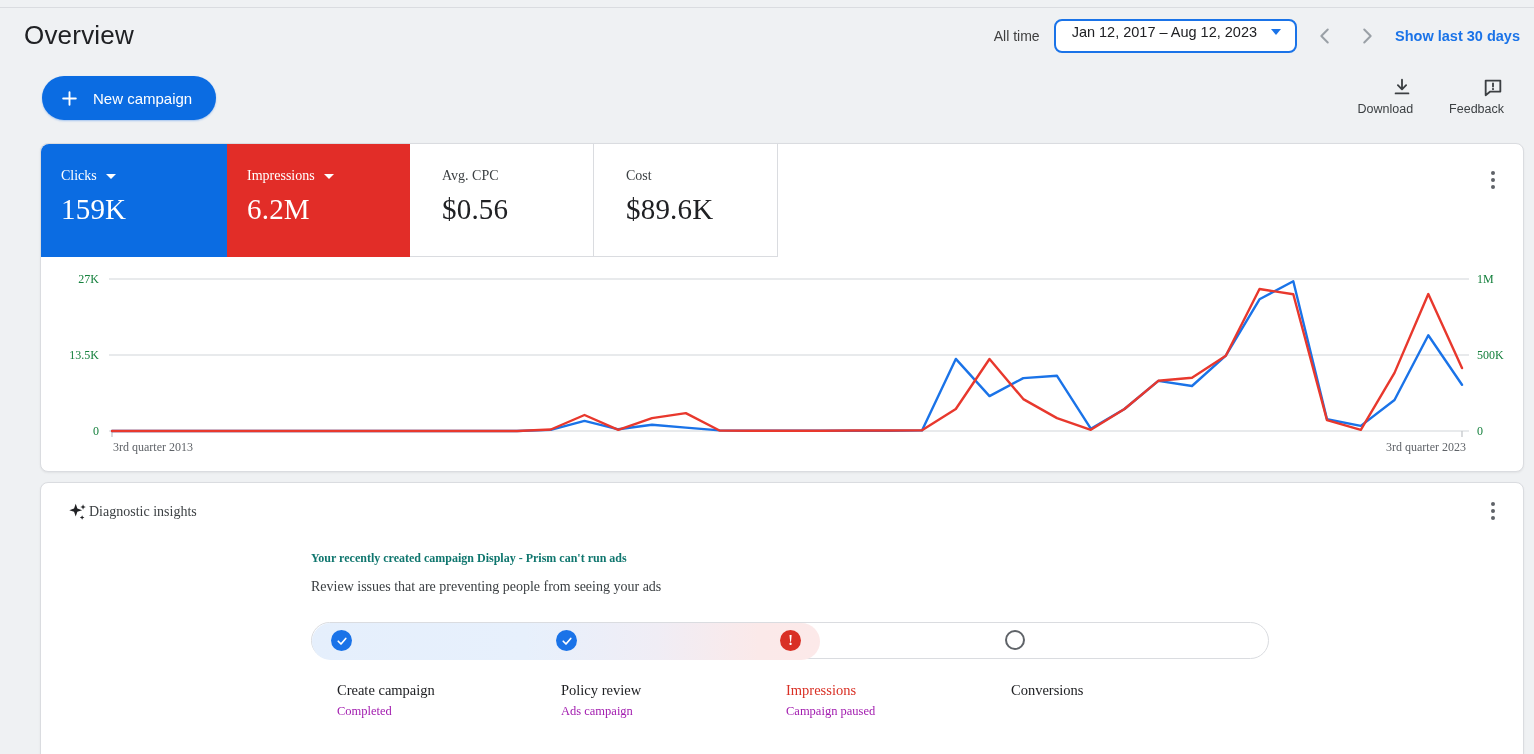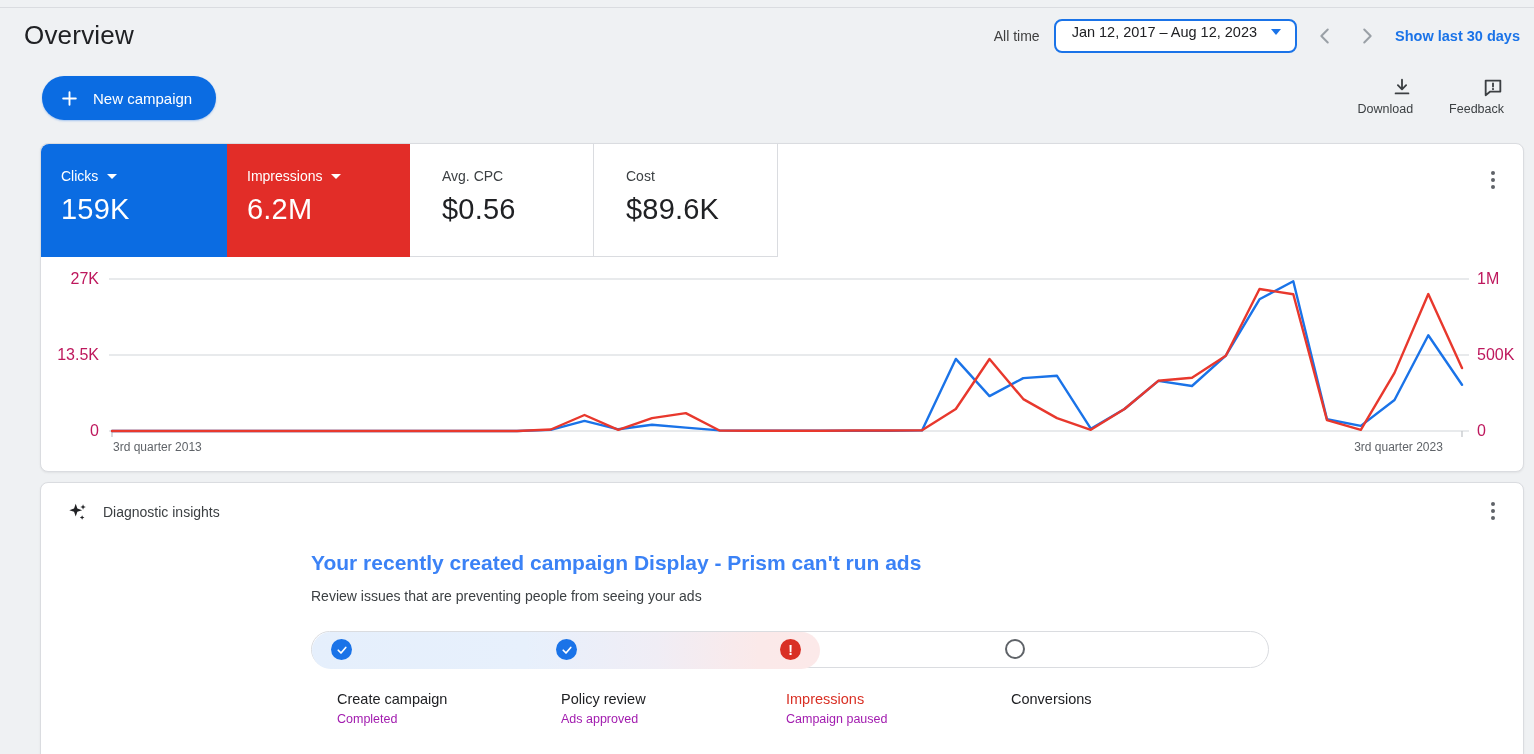--- a/index.html
+++ b/index.html
@@ -21,51 +21,51 @@
   .show-last { font-size:14.5px; font-weight:700; color:#1a73e8; white-space:nowrap; cursor:pointer; padding-right:14px; }
 
   
   .action-row { display:flex; align-items:flex-start; justify-content:space-between; margin:24px 24px 0 42px; }
   .new-campaign-btn { display:flex; align-items:center; gap:14px; background:#0b6ce2; color:#fff; border:none; border-radius:24px; height:44px; padding:0 24px 0 18px; font-size:15px; font-family:inherit; cursor:pointer; box-shadow:0 1px 2px rgba(26,115,232,.35); }
   .icon-stack-row { display:flex; gap:36px; margin-right:6px; }
   .icon-stack { display:flex; flex-direction:column; align-items:flex-end; gap:4px; cursor:pointer; color:#3c4043; }
   .icon-stack .lbl { font-size:12.5px; color:#3c4043; }
 
   
-  .card { background:#fff; border:1px solid #dadce0; border-radius:8px; box-shadow:0 1px 2px rgba(60,64,67,.08); }
+  .card { background:#fff; border:1px solid #dadce0; border-radius:8px; box-shadow:0 1px 2px rgba(60,64,67,.08);font-family:Liberation Serif, serif; }
   .chart-card { margin:23px 10px 0 40px; height:329px; position:relative; }
   .tiles-row { display:flex; height:113px; }
   .tile { width:184px; padding:24px 0 0 20px; position:relative; cursor:pointer; }
   .tile .t-label { font-size:14px; display:flex; align-items:center; gap:9px; }
   .tile .t-value { font-size:29px; margin-top:9px; letter-spacing:.2px; }
   .tile-clicks { width:186px; background:#0b6ce2; color:#fff; border-top-left-radius:8px; }
   .tile-impr { width:183px; background:#e22d28; color:#fff; }
   .tile-plain { border-right:1px solid #dadce0; border-bottom:1px solid #dadce0; color:#202124;padding-left:32px; }
   .tile-plain .t-label { color:#3c4043; }
   .tri-down-white { width:0; height:0; border-left:5px solid transparent; border-right:5px solid transparent; border-top:5px solid #fff; }
   .kebab { position:absolute; width:24px; height:24px; display:flex; flex-direction:column; align-items:center; justify-content:center; gap:3px; cursor:pointer; }
   .kebab i { width:4px; height:4px; border-radius:50%; background:#5f6368; }
   .kebab-chart { top:24px; right:18px; }
 
   .chart-zone { position:relative; height:214px; }
   .chart-svg { position:absolute; left:68px; top:0; }
-  .ytick { position:absolute; font-size:16px; color:#be185d; transform:translateY(-50%); }
+  .ytick { position:absolute; font-size:12px; color:#15803d; transform:translateY(-50%); }
   .ytick-l { left:0; width:58px; text-align:right; }
   .ytick-r { left:1436px; width:46px; text-align:left; }
   .xlab { position:absolute; top:183px; font-size:12px; color:#5f6368; }
   .xlab-start { left:72px; }
-  .xlab-end { left:1290px; width:135px; text-align:center; }
+  .xlab-end { left:1290px; width:135px; text-align:right; }
 
   
   .insights-card { margin:10px 10px 0 40px; height:400px; position:relative; }
-  .insights-header { display:flex; align-items:center; gap:14px; padding:18px 0 0 26px; }
+  .insights-header { display:flex; align-items:center; padding:18px 0 0 26px; }
   .insights-header .hl { font-size:14px; color:#3c4043; }
   .kebab-insights { top:16px; right:18px; }
   .insights-body { padding:28px 0 0 270px; }
-  .insight-headline { font-size:21px; font-weight:700; color:#3b82f6; }
+  .insight-headline { font-size:12px; font-weight:700; color:#0f766e; }
   .insight-sub { font-size:14px; color:#3c4043; margin-top:13px; }
 
   .stepper-wrap { position:relative; margin-top:27px; width:958px; height:120px; }
   .step-pill { position:absolute; left:0; top:0; width:958px; height:37px; border:1px solid #dadce0; border-radius:19px; background:#fff; }
   .step-pill-grad { position:absolute; left:0; top:0; width:508px; height:37px; border-radius:19px;
       background:linear-gradient(90deg,#e5effc 0%,#e7f0fc 42%,#f0edf5 68%,#fbe9e9 88%,#fce9e9 100%); }
   .step-icon { position:absolute; top:8px; width:21px; height:21px; border-radius:50%; display:flex; align-items:center; justify-content:center; }
   .step-done { background:#1a73e8; }
   .step-error { background:#d93025; color:#fff; font-weight:700; font-size:14px; }
   .step-pending { background:#fff; border:2px solid #5f6368; width:20px; height:20px; }
@@ -223,21 +223,21 @@
         <span>!</span>
       </div>
       <div class="step-icon step-pending" style="left:694px"></div>
 
       <div class="step-labels" style="left:26px">
         <div class="step-title">Create campaign</div>
         <div class="step-sub">Completed</div>
       </div>
       <div class="step-labels" style="left:250px">
         <div class="step-title">Policy review</div>
-        <div class="step-sub">Ads approved</div>
+        <div class="step-sub">Ads campaign</div>
       </div>
       <div class="step-labels" style="left:475px">
         <div class="step-title error">Impressions</div>
         <div class="step-sub">Campaign paused</div>
       </div>
       <div class="step-labels" style="left:700px">
         <div class="step-title">Conversions</div>
         <div class="step-sub"></div>
       </div>
     </div>

